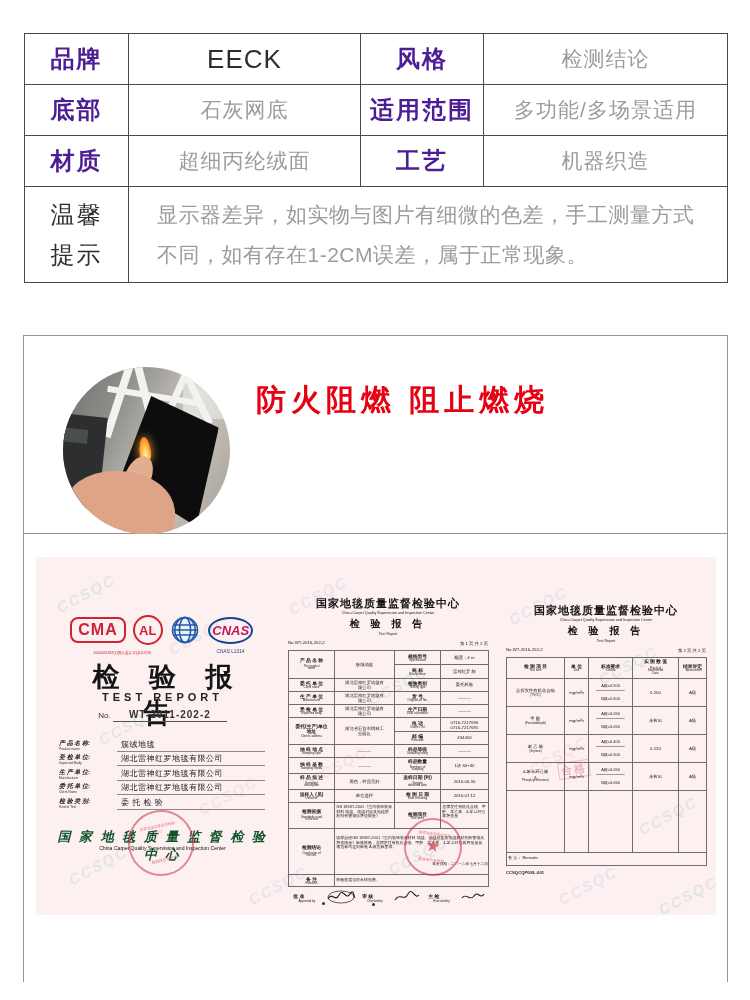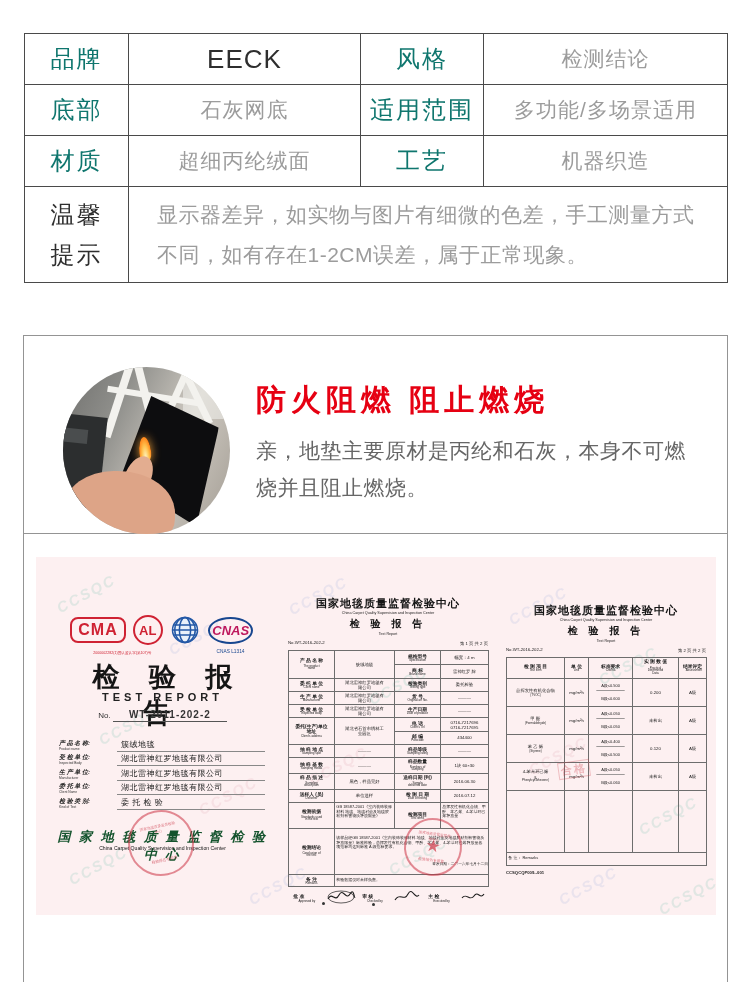--- a/index.html
+++ b/index.html
@@ -3,21 +3,21 @@
 <meta charset="utf-8">
 <style>
   html,body{margin:0;padding:0;background:#fff;}
   *{box-sizing:border-box;}
   .page{position:relative;width:750px;height:1000px;background:#fff;overflow:hidden;
         font-family:"Liberation Sans","DejaVu Sans",sans-serif;color:#222;}
 
   
   .spec{position:absolute;left:24px;top:33px;width:703px;border-collapse:collapse;table-layout:fixed;}
   .spec td{border:1.5px solid #4a4a4a;text-align:center;vertical-align:middle;padding:0;}
-  .spec .lbl{font-size:24px;color:#0f766e;letter-spacing:2px;}
+  .spec .lbl{font-size:24px;color:#4c1d95;letter-spacing:2px;font-weight:bold;}
   .spec .val{font-size:21px;color:#9c9c9c;letter-spacing:1px;}
   .spec .val.dark{color:#2e2e2e;font-size:26px;letter-spacing:1px;}
   .spec .tiplbl{font-size:24px;color:#2e2e2e;line-height:40px;letter-spacing:2px;}
   .spec .tiptxt{font-size:21px;color:#9c9c9c;text-align:left;line-height:40px;padding:0 24px 0 28px;letter-spacing:0.5px;}
 
   
   .info-box{position:absolute;left:23px;top:335px;width:705px;height:647px;border:1px solid #949494;}
   .fire{position:absolute;left:0;top:0;width:100%;height:198px;border-bottom:1px solid #949494;background:#fff;}
   .fire-photo{position:absolute;left:39px;top:31px;width:167px;height:167px;border-radius:50%;overflow:hidden;
               background:linear-gradient(115deg,#6f6f6d 0%,#90908c 30%,#cfcac2 62%,#a29c93 100%);}
@@ -156,21 +156,20 @@
         <div class="lat" style="left:44px;top:26px;width:92px;height:6px;transform:rotate(9deg);"></div>
         <div class="lat" style="left:120px;top:8px;width:44px;height:44px;border-radius:4px;opacity:.55;"></div>
         <div class="monitor"></div>
         <div class="cloth"></div>
         <div class="flame"></div>
         <div class="lighter"></div>
         <div class="thumb"></div>
         <div class="hand"></div>
       </div>
       <div class="fire-title">防火阻燃 阻止燃烧</div>
-      <div class="fire-desc">亲，地垫主要原材是丙纶和石灰，本身不可燃烧并且阻止燃烧。</div>
     </div>
 
     <div class="certs">
       <div class="pink">
 
         <span class="wm wma" style="left:18px;top:28px;">CCSQC</span>
         <span class="wm wmb" style="left:130px;top:70px;">CCSQC</span>
         <span class="wm wma" style="left:60px;top:160px;">CCSQC</span>
         <span class="wm wmc" style="left:160px;top:230px;">CCSQC</span>
         <span class="wm wma" style="left:30px;top:300px;">CCSQC</span>

